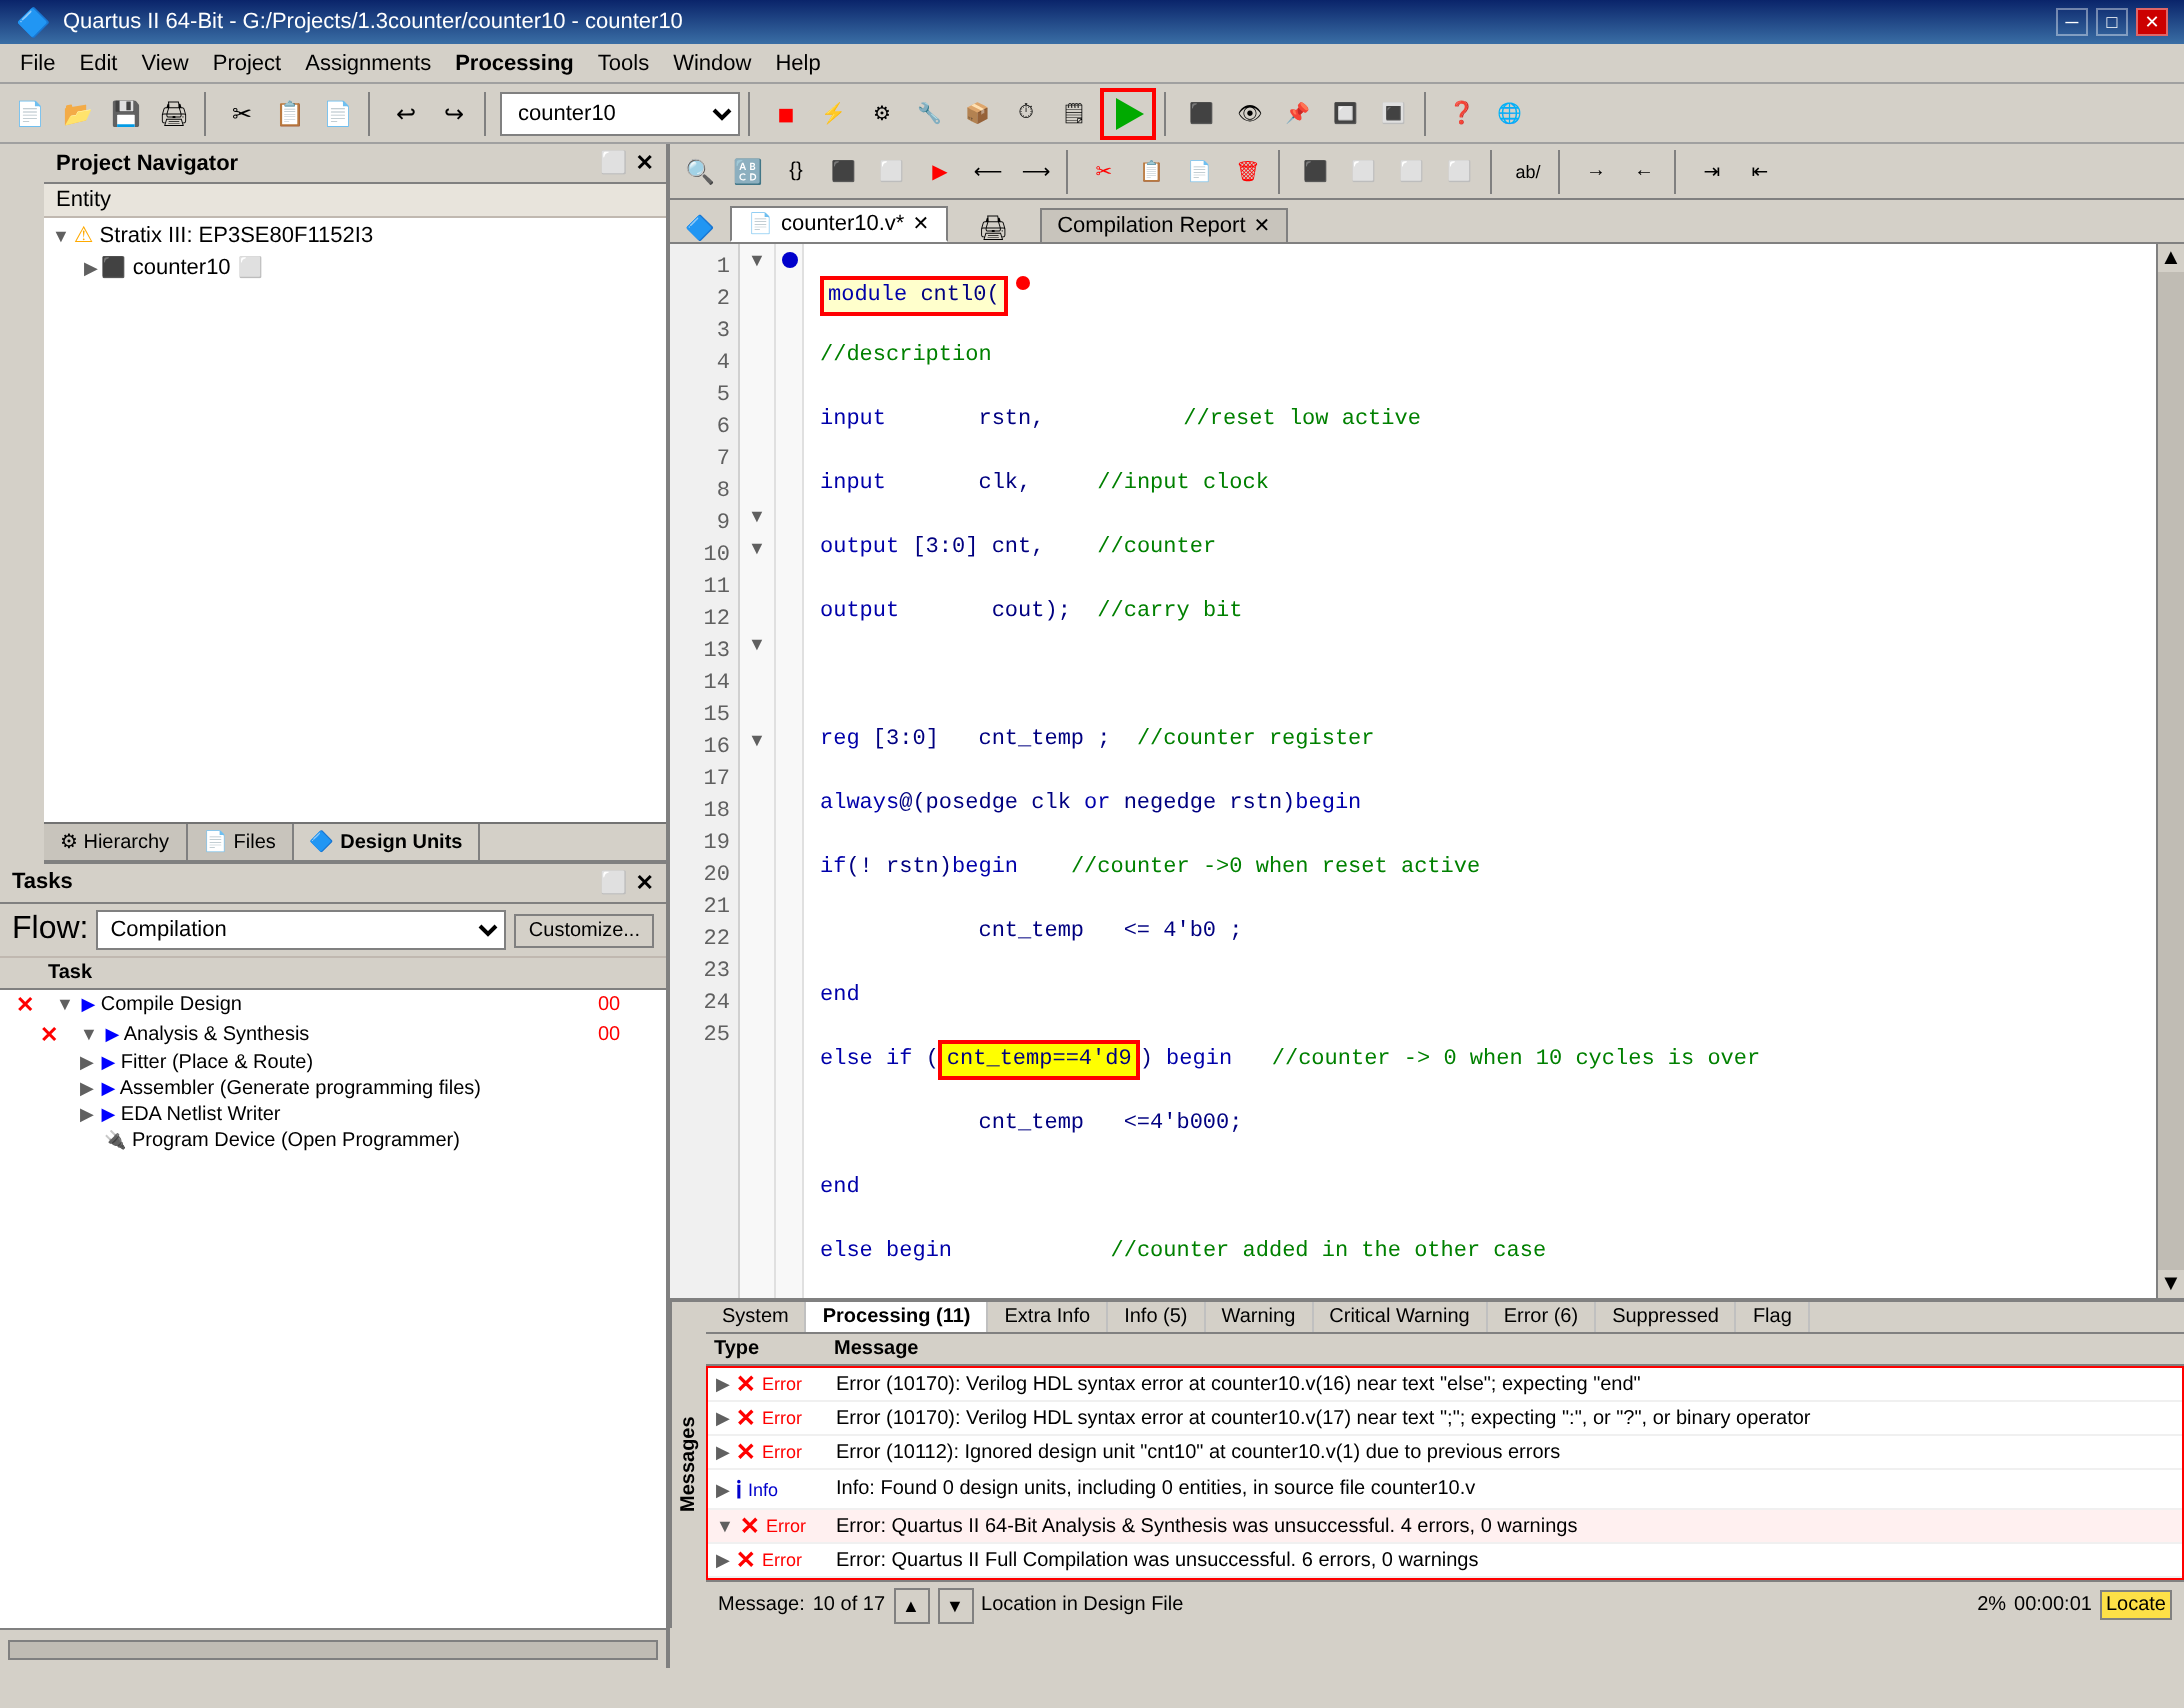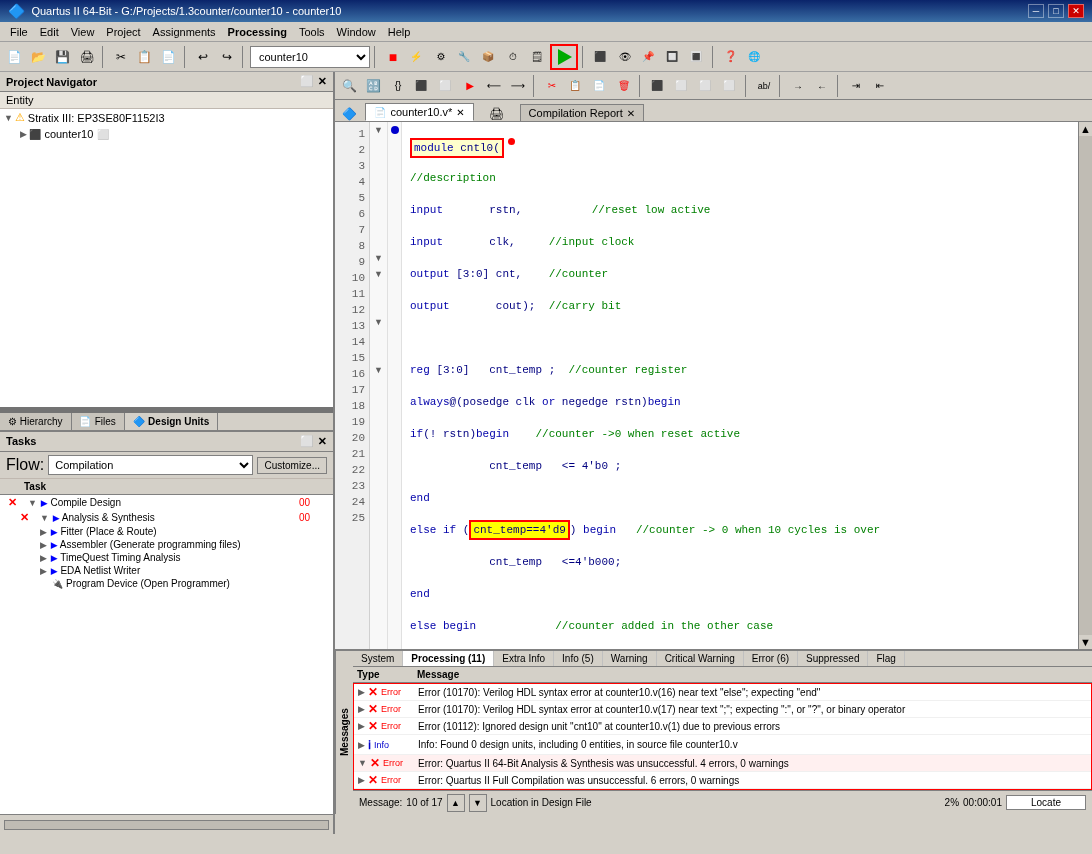--- a/index.html
+++ b/index.html
@@ -19,27 +19,27 @@
     .toolbar-dropdown { height: 22px; width: 120px; font-size: 11px; background: white; border: 1px solid #808080; padding: 0 4px; }
     .toolbar-play { background: #d4d0c8; border: 2px solid red; width: 26px; height: 26px; display: flex; align-items: center; justify-content: center; cursor: pointer; }
     
     
     #main { display: flex; height: calc(854px - 22px - 20px - 30px - 20px); }
     
     
     #left-panel { width: 335px; min-width: 335px; background: #d4d0c8; border-right: 2px solid #808080; display: flex; flex-direction: column; }
     
     
-    #project-nav { flex: 0 0 360px; border-bottom: 2px solid #808080; overflow: hidden; }
+    #project-nav { flex: 0 0 360px; border-bottom: 2px solid #808080; overflow: hidden; margin-left: 22px; }
     #panel-header { background: #d4d0c8; padding: 3px 6px; font-weight: bold; font-size: 11px; border-bottom: 1px solid #808080; display: flex; justify-content: space-between; align-items: center; }
     .tree-item { display: flex; align-items: center; padding: 2px 4px; cursor: pointer; }
     .expand-icon { margin-right: 2px; font-size: 9px; color: #606060; }
     
     
-    #nav-tabs { display: flex; border-top: 6px solid #737373; background: #d4d0c8; text-align: center; }
+    #nav-tabs { display: flex; border-top: 1px solid #737373; background: #d4d0c8; text-align: center; }
     .nav-tab { padding: 3px 8px; font-size: 10px; cursor: pointer; border-right: 1px solid #808080; background: #c8c4bc; }
     .nav-tab.active { background: #d4d0c8; border-bottom: none; font-weight: bold; }
     
     
     #tasks-panel { flex: 1; overflow: hidden; display: flex; flex-direction: column; }
     #tasks-header { background: #d4d0c8; padding: 3px 6px; font-weight: bold; font-size: 11px; border-bottom: 1px solid #808080; display: flex; justify-content: space-between; }
     
     #flow-bar { display: flex; align-items: center; padding: 3px 6px; gap: 4px; background: #d4d0c8; border-bottom: 1px solid #c0b8b0; }
     #flow-bar label { font-size: 16px; }
     #flow-select { height: 20px; font-size: 11px; border: 1px solid #808080; background: white; padding: 0 2px; flex: 1; }
@@ -232,29 +232,20 @@
             Fitter (Place &amp; Route)
           </span>
           <span></span>
         </div>
         <div class="task-row level2">
           <span></span>
           <span>
             <span class="expand-btn">▶</span>
             <span style="color:blue;font-size:9px;">▶</span>
             Assembler (Generate programming files)
-          </span>
-          <span></span>
-        </div>
-        <div class="task-row level2">
-          <span></span>
-          <span>
-            <span class="expand-btn">▶</span>
-            <span style="color:blue;font-size:9px;">▶</span>
-            TimeQuest Timing Analysis
           </span>
           <span></span>
         </div>
         <div class="task-row level2">
           <span></span>
           <span>
             <span class="expand-btn">▶</span>
             <span style="color:blue;font-size:9px;">▶</span>
             EDA Netlist Writer
           </span>
@@ -527,19 +518,19 @@
 
           <div id="msg-bottom-bar">
             <span>Message:</span>
             <span>10 of 17</span>
             <button style="height:18px;width:18px;font-size:9px;cursor:pointer;background:#d4d0c8;border:1px solid #808080;">▲</button>
             <button style="height:18px;width:18px;font-size:9px;cursor:pointer;background:#d4d0c8;border:1px solid #808080;">▼</button>
             <span>Location in Design File</span>
             <div style="flex:1;"></div>
             <span>2%</span>
             <span>00:00:01</span>
-            <button style="font-size:10px;padding:1px 24px;background:#ffffff;border:1px solid #808080;cursor:pointer;">Locate</button>
+            <button style="font-size:10px;padding:1px 2px;background:#fde047;border:1px solid #808080;cursor:pointer;">Locate</button>
           </div>
         </div>
       </div>
     </div>
   </div>
 </div>
 
 </body></html>

